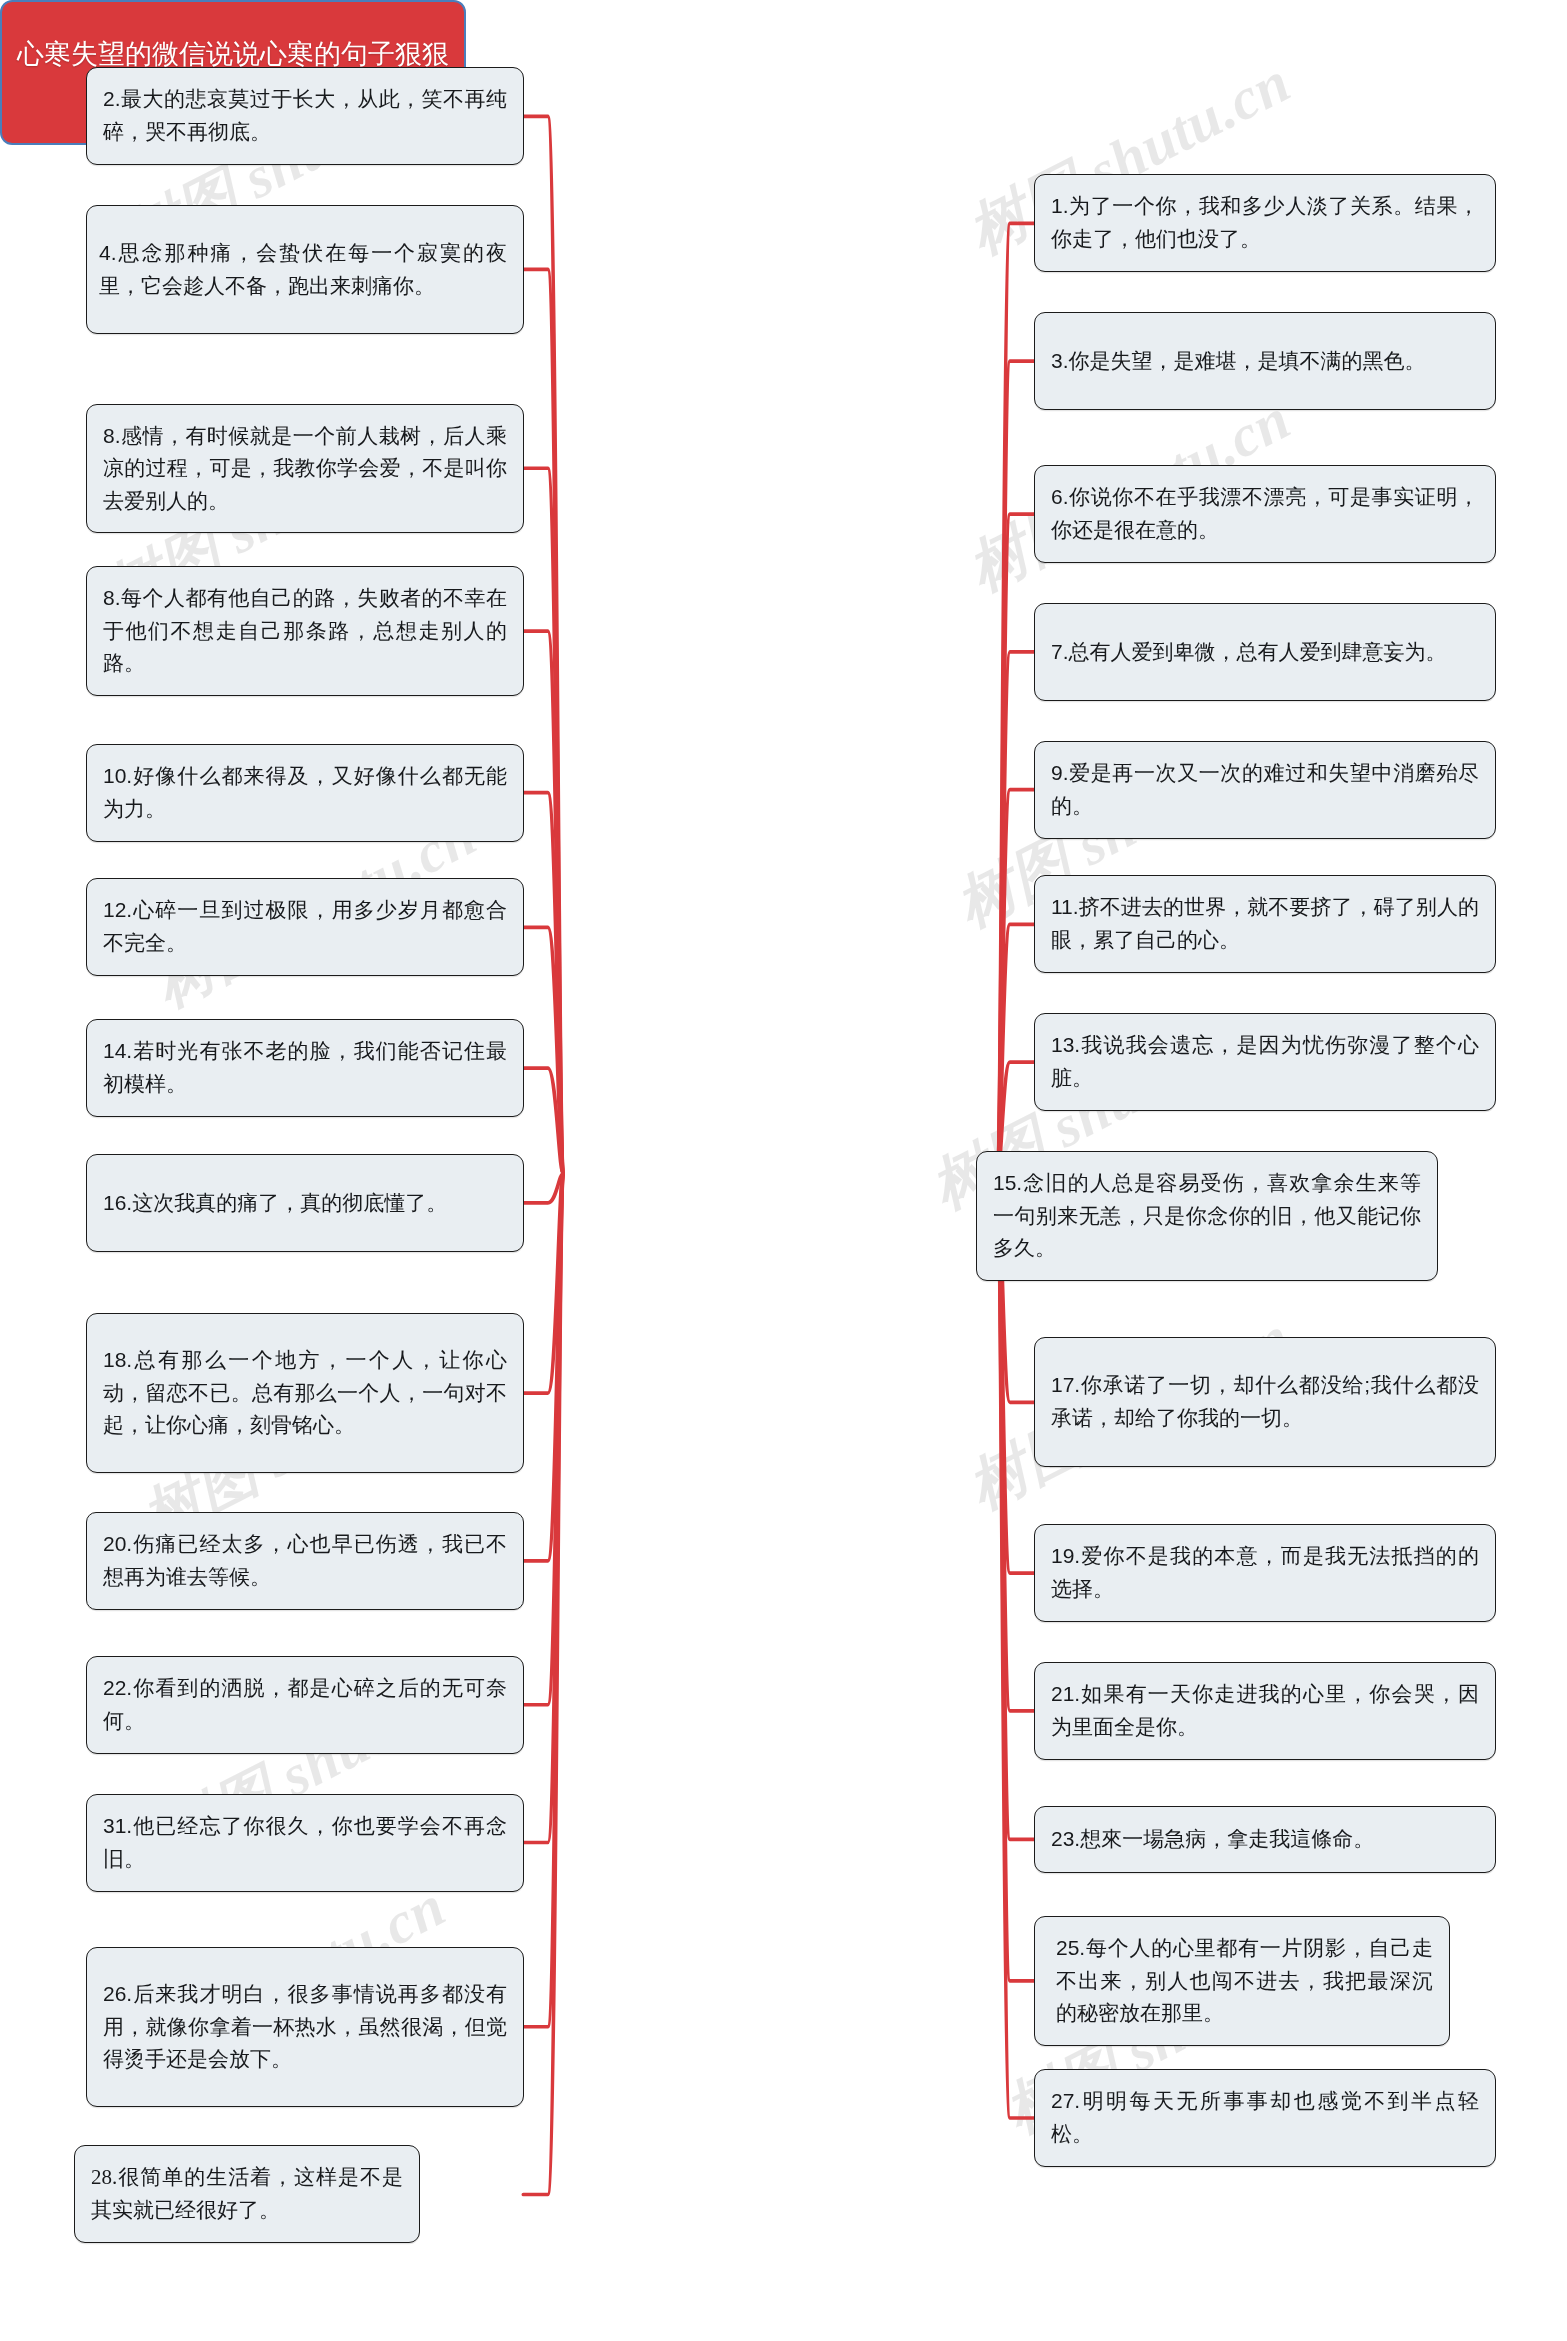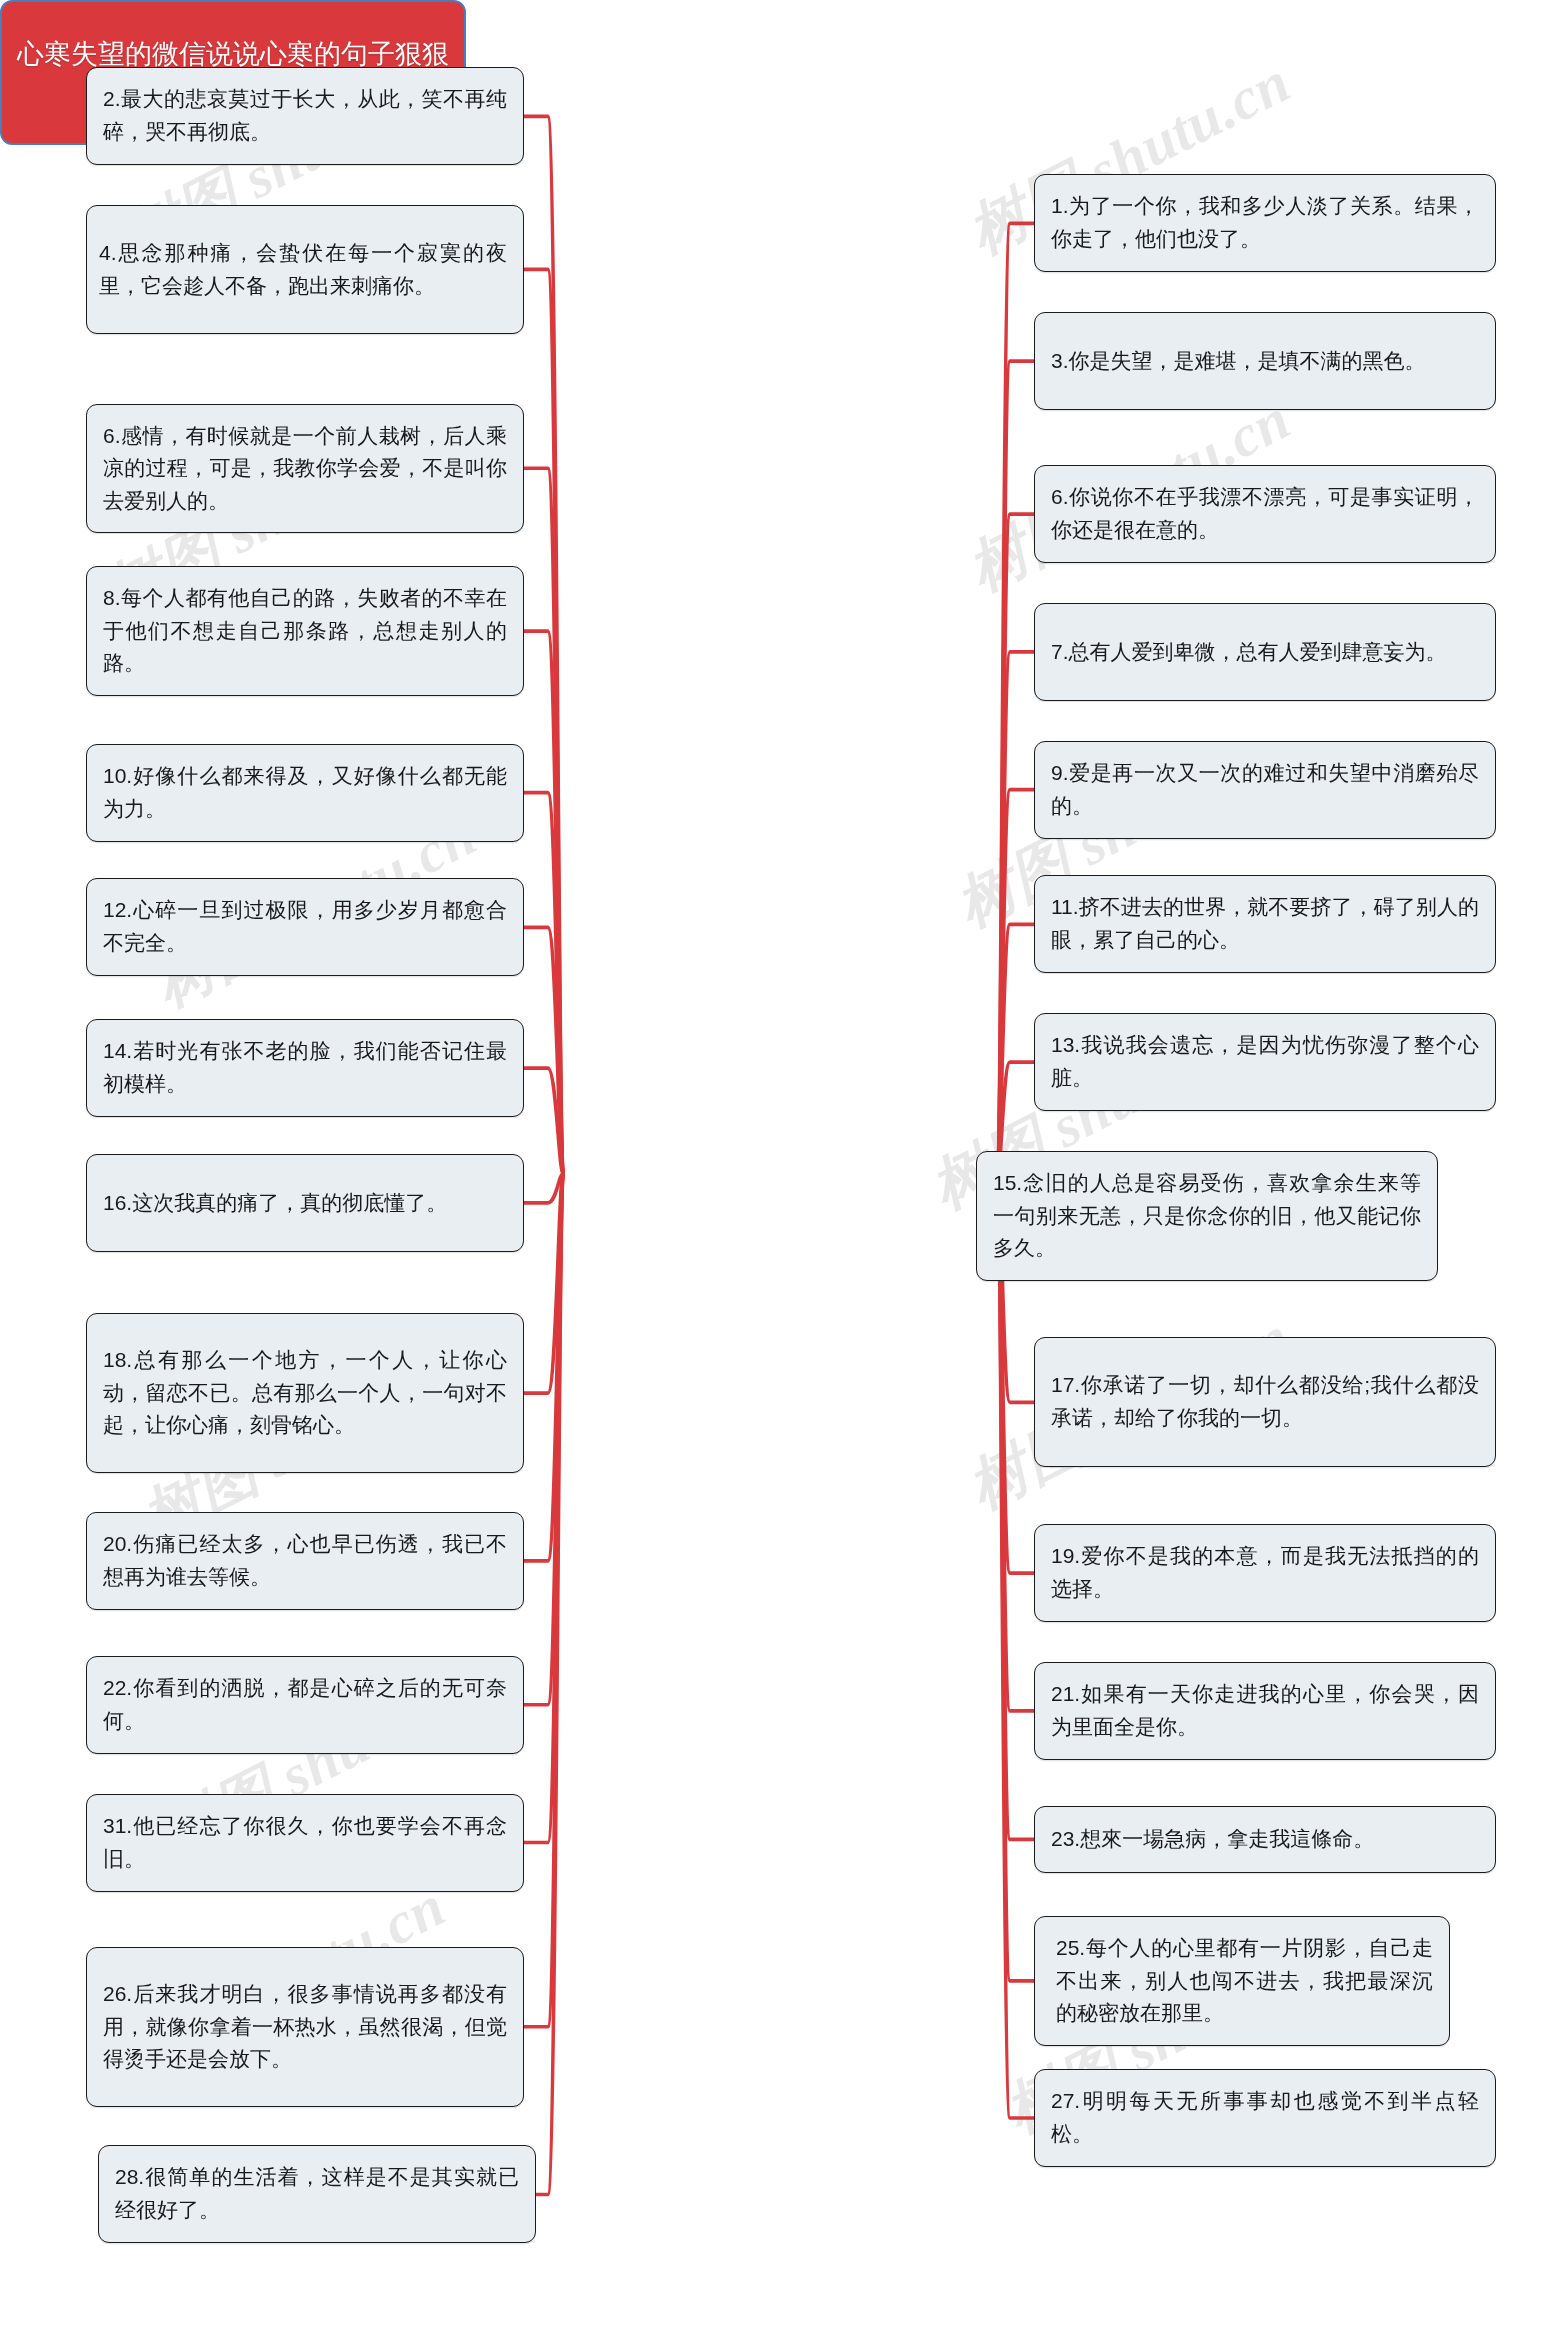--- a/index.html
+++ b/index.html
@@ -144,21 +144,21 @@
     <div id="central-node" style="left: 563px; top: 1114px; width: 435px; height: 119px;">
       <span class="txt">心寒失望的微信说说心寒的句子狠狠刺入心脏</span>
     </div>
   <div class="node leaf" id="n2" style="left: 86px; top: 67px; width: 438px; min-height: 98px;">
         <span class="txt">2.最大的悲哀莫过于长大，从此，笑不再纯碎，哭不再彻底。</span>
       </div>
       <div class="node leaf" id="n4" style="left: 86px; top: 205px; width: 438px; min-height: 129px; padding-left: 12px;">
         <span class="txt">4.思念那种痛，会蛰伏在每一个寂寞的夜里，它会趁人不备，跑出来刺痛你。</span>
       </div>
       <div class="node leaf" id="n6" style="left: 86px; top: 404px; width: 438px; min-height: 129px;">
-        <span class="txt">6.感情，有时候就是一个前人栽树，后人乘凉的过程，可是，我教你学会爱，不是叫你去爱别人的。</span>
+        <span class="txt">8.感情，有时候就是一个前人栽树，后人乘凉的过程，可是，我教你学会爱，不是叫你去爱别人的。</span>
       </div>
       <div class="node leaf" id="n8" style="left: 86px; top: 566px; width: 438px; min-height: 130px;">
         <span class="txt">8.每个人都有他自己的路，失败者的不幸在于他们不想走自己那条路，总想走别人的路。</span>
       </div>
       <div class="node leaf" id="n10" style="left: 86px; top: 744px; width: 438px; min-height: 98px;">
         <span class="txt">10.好像什么都来得及，又好像什么都无能为力。</span>
       </div>
       <div class="node leaf" id="n12" style="left: 86px; top: 878px; width: 438px; min-height: 98px;">
         <span class="txt">12.心碎一旦到过极限，用多少岁月都愈合不完全。</span>
       </div>
@@ -176,21 +176,21 @@
       </div>
       <div class="node leaf" id="n22" style="left: 86px; top: 1656px; width: 438px; min-height: 98px;">
         <span class="txt">22.你看到的洒脱，都是心碎之后的无可奈何。</span>
       </div>
       <div class="node leaf" id="n24" style="left: 86px; top: 1794px; width: 438px; min-height: 98px;">
         <span class="txt">31.他已经忘了你很久，你也要学会不再念旧。</span>
       </div>
       <div class="node leaf" id="n26" style="left: 86px; top: 1947px; width: 438px; min-height: 160px;">
         <span class="txt">26.后来我才明白，很多事情说再多都没有用，就像你拿着一杯热水，虽然很渴，但觉得烫手还是会放下。</span>
       </div>
-      <div class="node leaf" id="n28" style="left: 98px; top: 2145px; width: 438px; min-height: 98px;">
+      <div class="node leaf" id="n28" style="left: 74px; top: 2145px; width: 346px; min-height: 98px; font-family: Liberation Serif, serif;">
         <span class="txt">28.很简单的生活着，这样是不是其实就已经很好了。</span>
       </div>
       <div class="node leaf" id="n1" style="left: 1034px; top: 174px; width: 462px; min-height: 98px;">
         <span class="txt">1.为了一个你，我和多少人淡了关系。结果，你走了，他们也没了。</span>
       </div>
       <div class="node leaf" id="n3" style="left: 1034px; top: 312px; width: 462px; min-height: 98px;">
         <span class="txt">3.你是失望，是难堪，是填不满的黑色。</span>
       </div>
       <div class="node leaf" id="n5" style="left: 1034px; top: 465px; width: 462px; min-height: 98px;">
         <span class="txt">6.你说你不在乎我漂不漂亮，可是事实证明，你还是很在意的。</span>

